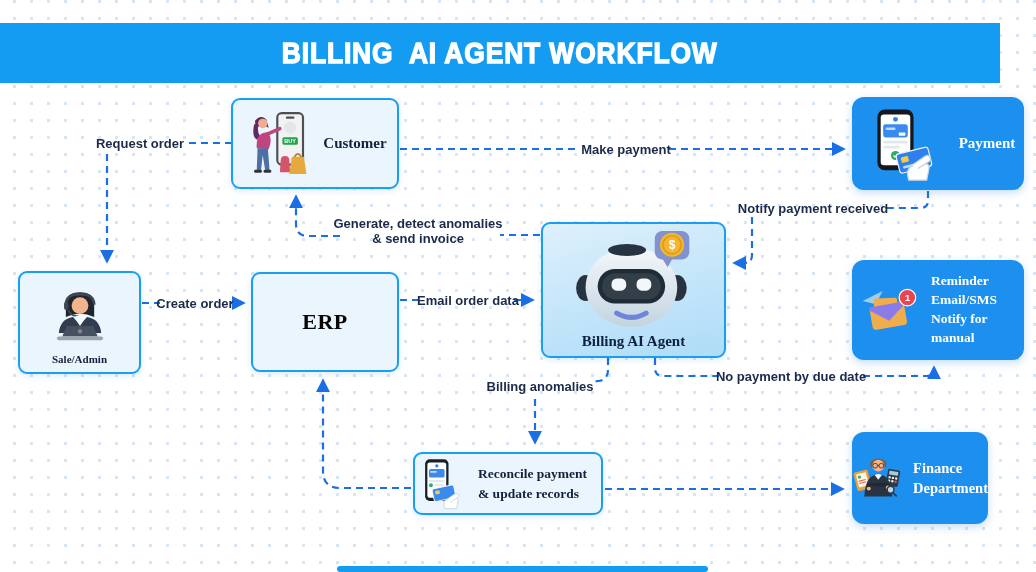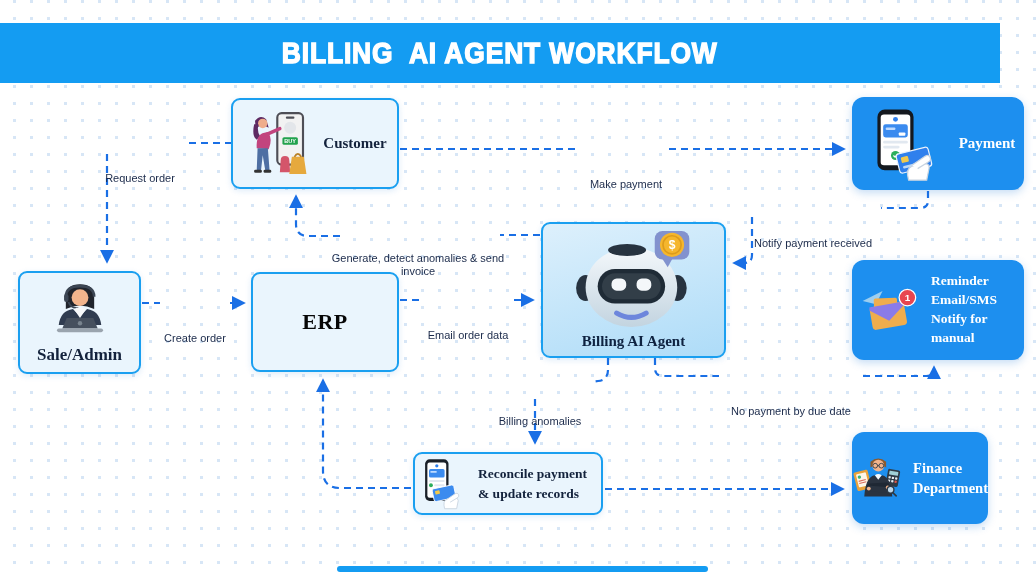--- a/index.html
+++ b/index.html
@@ -14,22 +14,22 @@
     -webkit-text-stroke:1.4px #FFFFFF;transform:scaleX(.88);white-space:pre;}
   .node{position:absolute;box-sizing:border-box;display:flex;align-items:center;z-index:3;}
   .light{background:#EAF5FD;border:2.5px solid #1A9FF0;border-radius:9px;
     box-shadow:0 2px 6px rgba(26,120,216,.14);}
   .solid{background:#1D8FEF;border:none;border-radius:12px;color:#fff;
     box-shadow:0 3px 8px rgba(26,120,216,.25);}
   .nlabel{font-weight:700;color:#13223C;font-family:Liberation Serif, serif;}
   .solid .nlabel{color:#FFFFFF;}
   .edges{position:absolute;left:0;top:0;width:1036px;height:572px;z-index:2;pointer-events:none;}
   .edge{fill:none;stroke:#1A6FE5;stroke-width:2.2;stroke-dasharray:7 5;}
-  .elabel{position:absolute;z-index:4;font-size:11px;font-weight:400;color:#1B2A4A;
-    white-space:nowrap;transform:translateX(-50%);margin-top:36px;}
+  .elabel{position:absolute;z-index:4;font-size:13px;font-weight:700;color:#1B2A4A;
+    white-space:nowrap;transform:translateX(-50%);}
   .elabel.wrap{white-space:normal;text-align:center;width:180px;line-height:1.16;}
   .footer-frag{position:absolute;left:337px;top:566px;width:371px;height:6px;
     background:#149CF2;border-radius:3px;z-index:1;}
 </style>
 </head>
 <body>
 
 <div class="stage">
 
   <div class="header">
@@ -123,21 +123,21 @@
       <path d="M24 20 Q24 8 40 8 Q56 8 56 20" fill="none" stroke="#3C4654" stroke-width="3"></path>
       <rect x="22" y="17" width="5" height="9" rx="2.5" fill="#3C4654"></rect>
       <path d="M27 26 q2 6 9 7" fill="none" stroke="#3C4654" stroke-width="2"></path>
       <circle cx="37" cy="33.5" r="1.8" fill="#3C4654"></circle>
       <path d="M16 52 Q18 36 32 34 L40 42 L48 34 Q62 36 64 52 z" fill="#303C50"></path>
       <path d="M33 34 L40 44 L47 34 Q40 30 33 34 z" fill="#F6F8FA"></path>
       <path d="M25 44 L55 44 L60 56 L20 56 z" fill="#46505E"></path>
       <circle cx="40" cy="50" r="2.5" fill="#79848F"></circle>
       <rect x="14" y="56" width="52" height="4" rx="2" fill="#9AA4AE"></rect>
     </svg>
-    <span class="nlabel" style="font-size:17px;margin-top:4px">Sale/Admin</span>
+    <span class="nlabel" style="font-size:11px;margin-top:4px">Sale/Admin</span>
   </div>
 
   <div class="node light" style="left:251px;top:272px;width:148px;height:100px;justify-content:center">
     <span class="nlabel" style="font-size:22px;color:#060606;letter-spacing:.5px">ERP</span>
   </div>
 
   <div class="node light" style="left:541px;top:222px;width:185px;height:136px;flex-direction:column;justify-content:flex-end;padding-bottom:6px;background:linear-gradient(165deg,#DDF0FC 0%,#AEDCF8 100%)">
     <svg width="128" height="102" viewBox="0 0 140 118">
       <defs>
         <linearGradient id="robotg" x1="0" y1="0" x2="0" y2="1">

